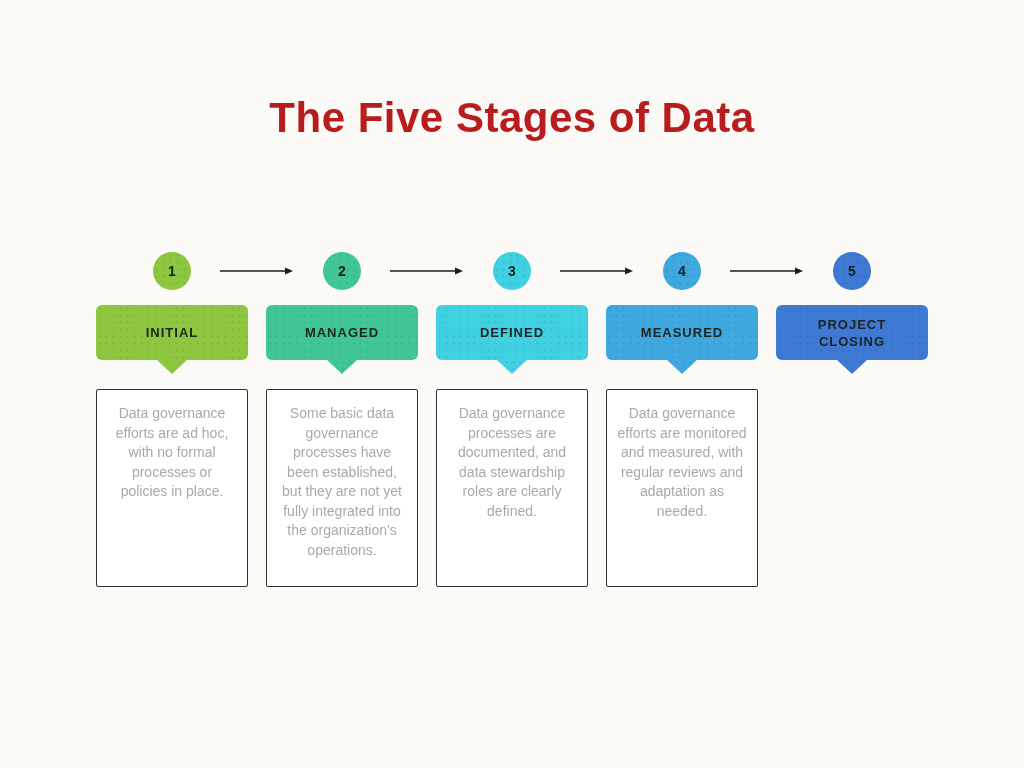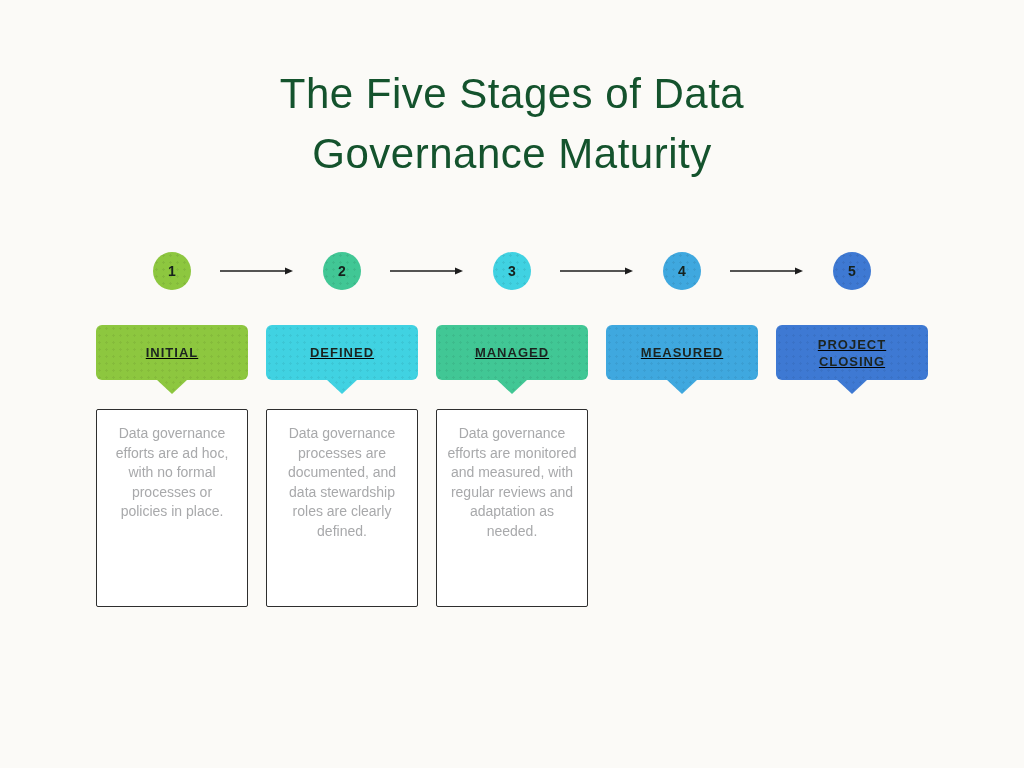--- a/index.html
+++ b/index.html
@@ -8,26 +8,26 @@
     font-family: "Liberation Sans", sans-serif;
     background: #FBFAF7;
     overflow: hidden;
   }
   .canvas {
     position: relative;
     width: 1024px;
     height: 768px;
   }
   .title {
-    padding-top: 64px;
+    padding-top: 88px;
     text-align: center;
     font-size: 42px;
     line-height: 60px;
-    font-weight: 400;
-    color: #14532d;
+    font-weight: 700;
+    color: #b91c1c;
     letter-spacing: 0.5px;
   }
   .stages-wrap {
     position: absolute;
     top: 252px;
     left: 96px;
     width: 832px;
   }
   .row {
     display: flex;
@@ -53,21 +53,21 @@
     font-size: 14px;
     font-weight: 700;
     color: #16211c;
     background-image: radial-gradient(rgba(0,0,0,0.07) 1px, transparent 1.4px);
     background-size: 7px 7px;
   }
   .arrow {
     position: absolute;
     top: 14px;
   }
-  .bubbles-row { margin-top: 35px; text-decoration: underline; }
+  .bubbles-row { margin-top: 15px; }
   .bubble {
     position: relative;
     width: 152px;
     height: 55px;
     border-radius: 6px;
     display: flex;
     align-items: center;
     justify-content: center;
     text-align: center;
     background-image: radial-gradient(rgba(0,0,0,0.06) 1px, transparent 1.4px);
@@ -107,21 +107,20 @@
     color: #A8A9AB;
   }
 </style>
 </head>
 <body>
 
 <div class="canvas">
 
   <h1 class="title">
     <span>The Five Stages of Data</span><br>
-    <span>Governance Maturity</span>
   </h1>
 
   <div class="stages-wrap">
 
     <div class="row circles-row">
       <div class="col">
         <div class="circle" style="background-color: rgb(141, 199, 63);">1</div>
       </div>
       <div class="col">
         <div class="circle" style="background-color: rgb(65, 199, 149);">2</div>
@@ -155,32 +154,32 @@
     </div>
 
     <div class="row bubbles-row">
       <div class="col">
         <div class="bubble" style="background-color: rgb(141, 199, 63);">
           <span class="bubble-label">INITIAL</span>
           <div class="tail"></div>
         </div>
       </div>
       <div class="col">
+        <div class="bubble" style="background-color: rgb(65, 199, 149);">
+          <span class="bubble-label">MANAGED</span>
+          <div class="tail"></div>
+        </div>
+      </div>
+      <div class="col">
         <div class="bubble" style="background-color: rgb(64, 210, 226);">
           <span class="bubble-label">DEFINED</span>
           <div class="tail"></div>
         </div>
       </div>
       <div class="col">
-        <div class="bubble" style="background-color: rgb(65, 199, 149);">
-          <span class="bubble-label">MANAGED</span>
-          <div class="tail"></div>
-        </div>
-      </div>
-      <div class="col">
         <div class="bubble" style="background-color: rgb(63, 168, 223);">
           <span class="bubble-label">MEASURED</span>
           <div class="tail"></div>
         </div>
       </div>
       <div class="col">
         <div class="bubble" style="background-color: rgb(62, 121, 211); align-items: center;">
           <span class="bubble-label">PROJECT CLOSING</span>
           <div class="tail"></div>
         </div>
@@ -188,20 +187,25 @@
     </div>
 
     <div class="row descs-row">
       <div class="col">
         <div class="desc-box">
           <p class="desc-text">Data governance efforts are ad hoc, with no formal processes or policies in place.</p>
         </div>
       </div>
       <div class="col">
         <div class="desc-box">
+          <p class="desc-text">Some basic data governance processes have been established, but they are not yet fully integrated into the organization's operations.</p>
+        </div>
+      </div>
+      <div class="col">
+        <div class="desc-box">
           <p class="desc-text">Data governance processes are documented, and data stewardship roles are clearly defined.</p>
         </div>
       </div>
       <div class="col">
         <div class="desc-box">
           <p class="desc-text">Data governance efforts are monitored and measured, with regular reviews and adaptation as needed.</p>
         </div>
       </div>
     </div>
 

